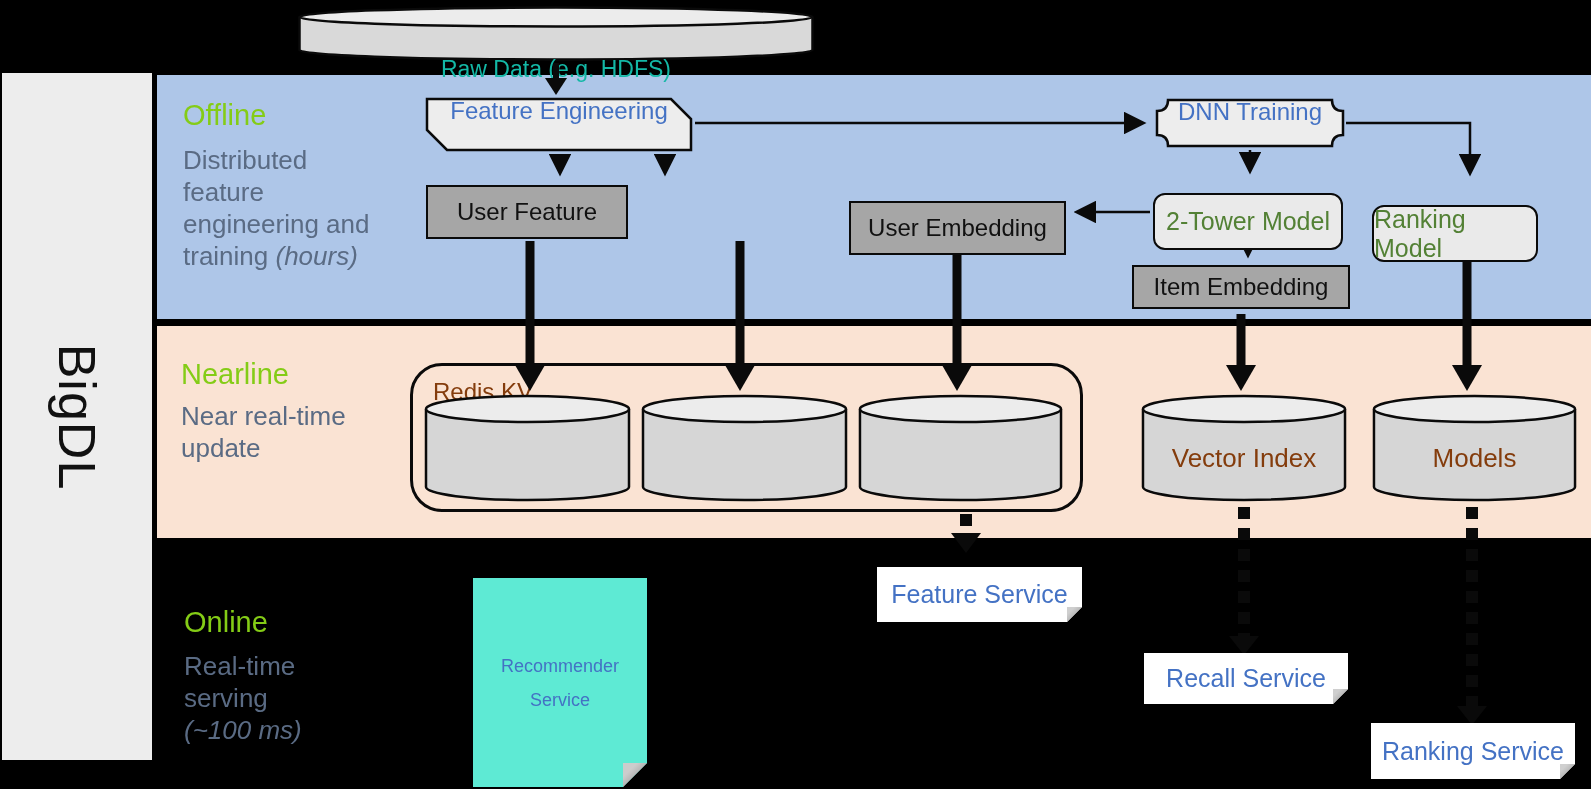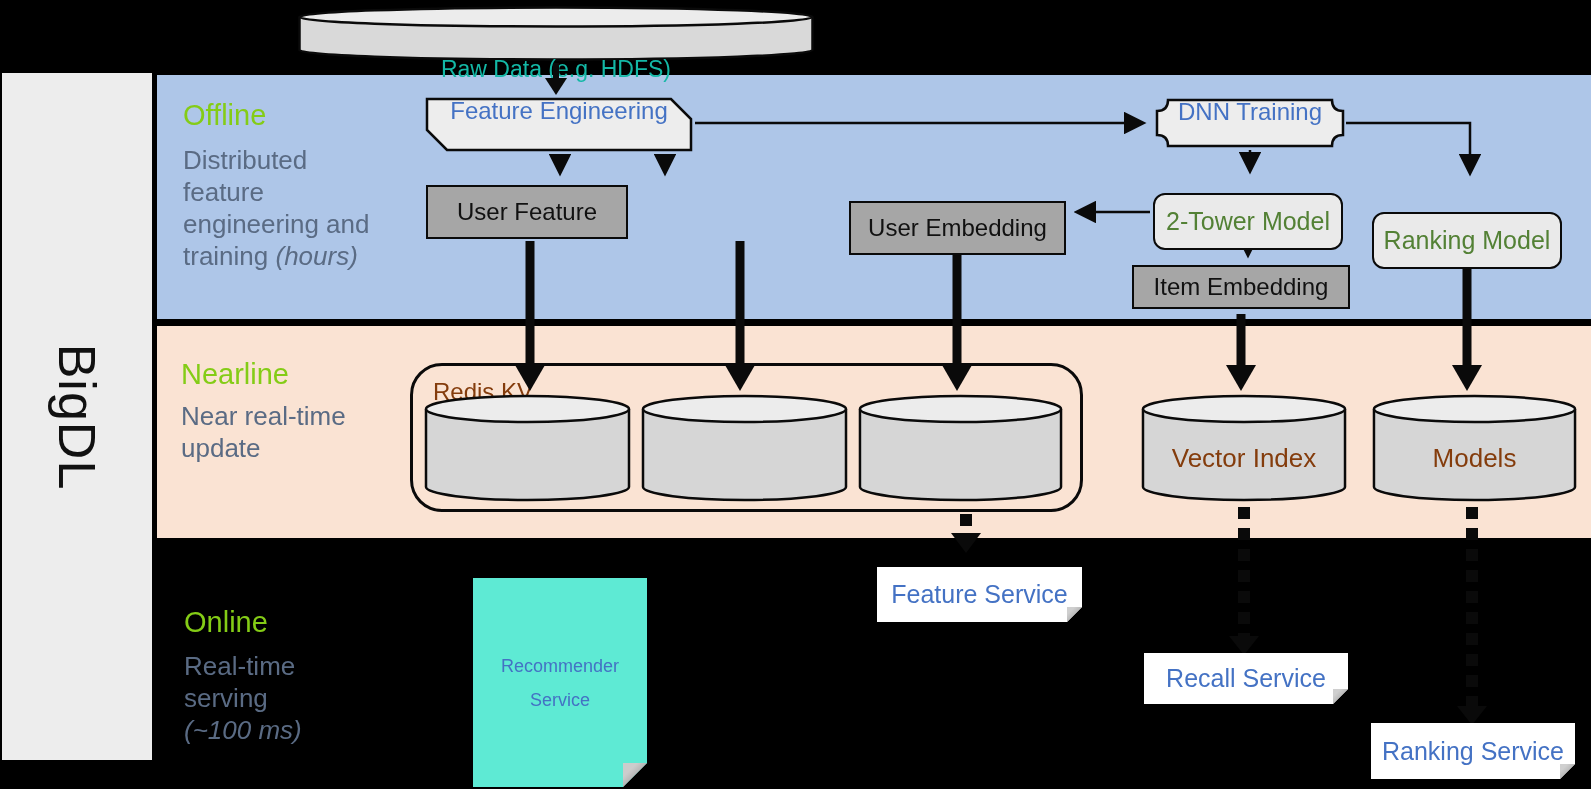--- a/index.html
+++ b/index.html
@@ -198,21 +198,21 @@
   <div class="gbox" style="left:849px;top:185px;width:217px;height:54px;margin-top:16px;">
     <span>User Embedding</span>
   </div>
   <div class="gbox" style="left:1132px;top:265px;width:218px;height:44px;">
     <span>Item Embedding</span>
   </div>
 
   <div class="rbox" style="left:1153px;top:183px;width:190px;height:57px;">
     <span>2-Tower Model</span>
   </div>
-  <div class="rbox" style="left:1372px;top:202px;width:190px;height:57px;">
+  <div class="rbox" style="left:1372px;top:195px;width:166px;height:57px;">
     <span>Ranking Model</span>
   </div>
 
   <div class="doc">
     <span>Recommender Service</span>
   </div>
   <div class="svc" style="left:877px;top:567px;width:205px;height:55px;">
     <span>Feature Service</span>
   </div>
   <div class="svc" style="left:1144px;top:653px;width:204px;height:51px;">

